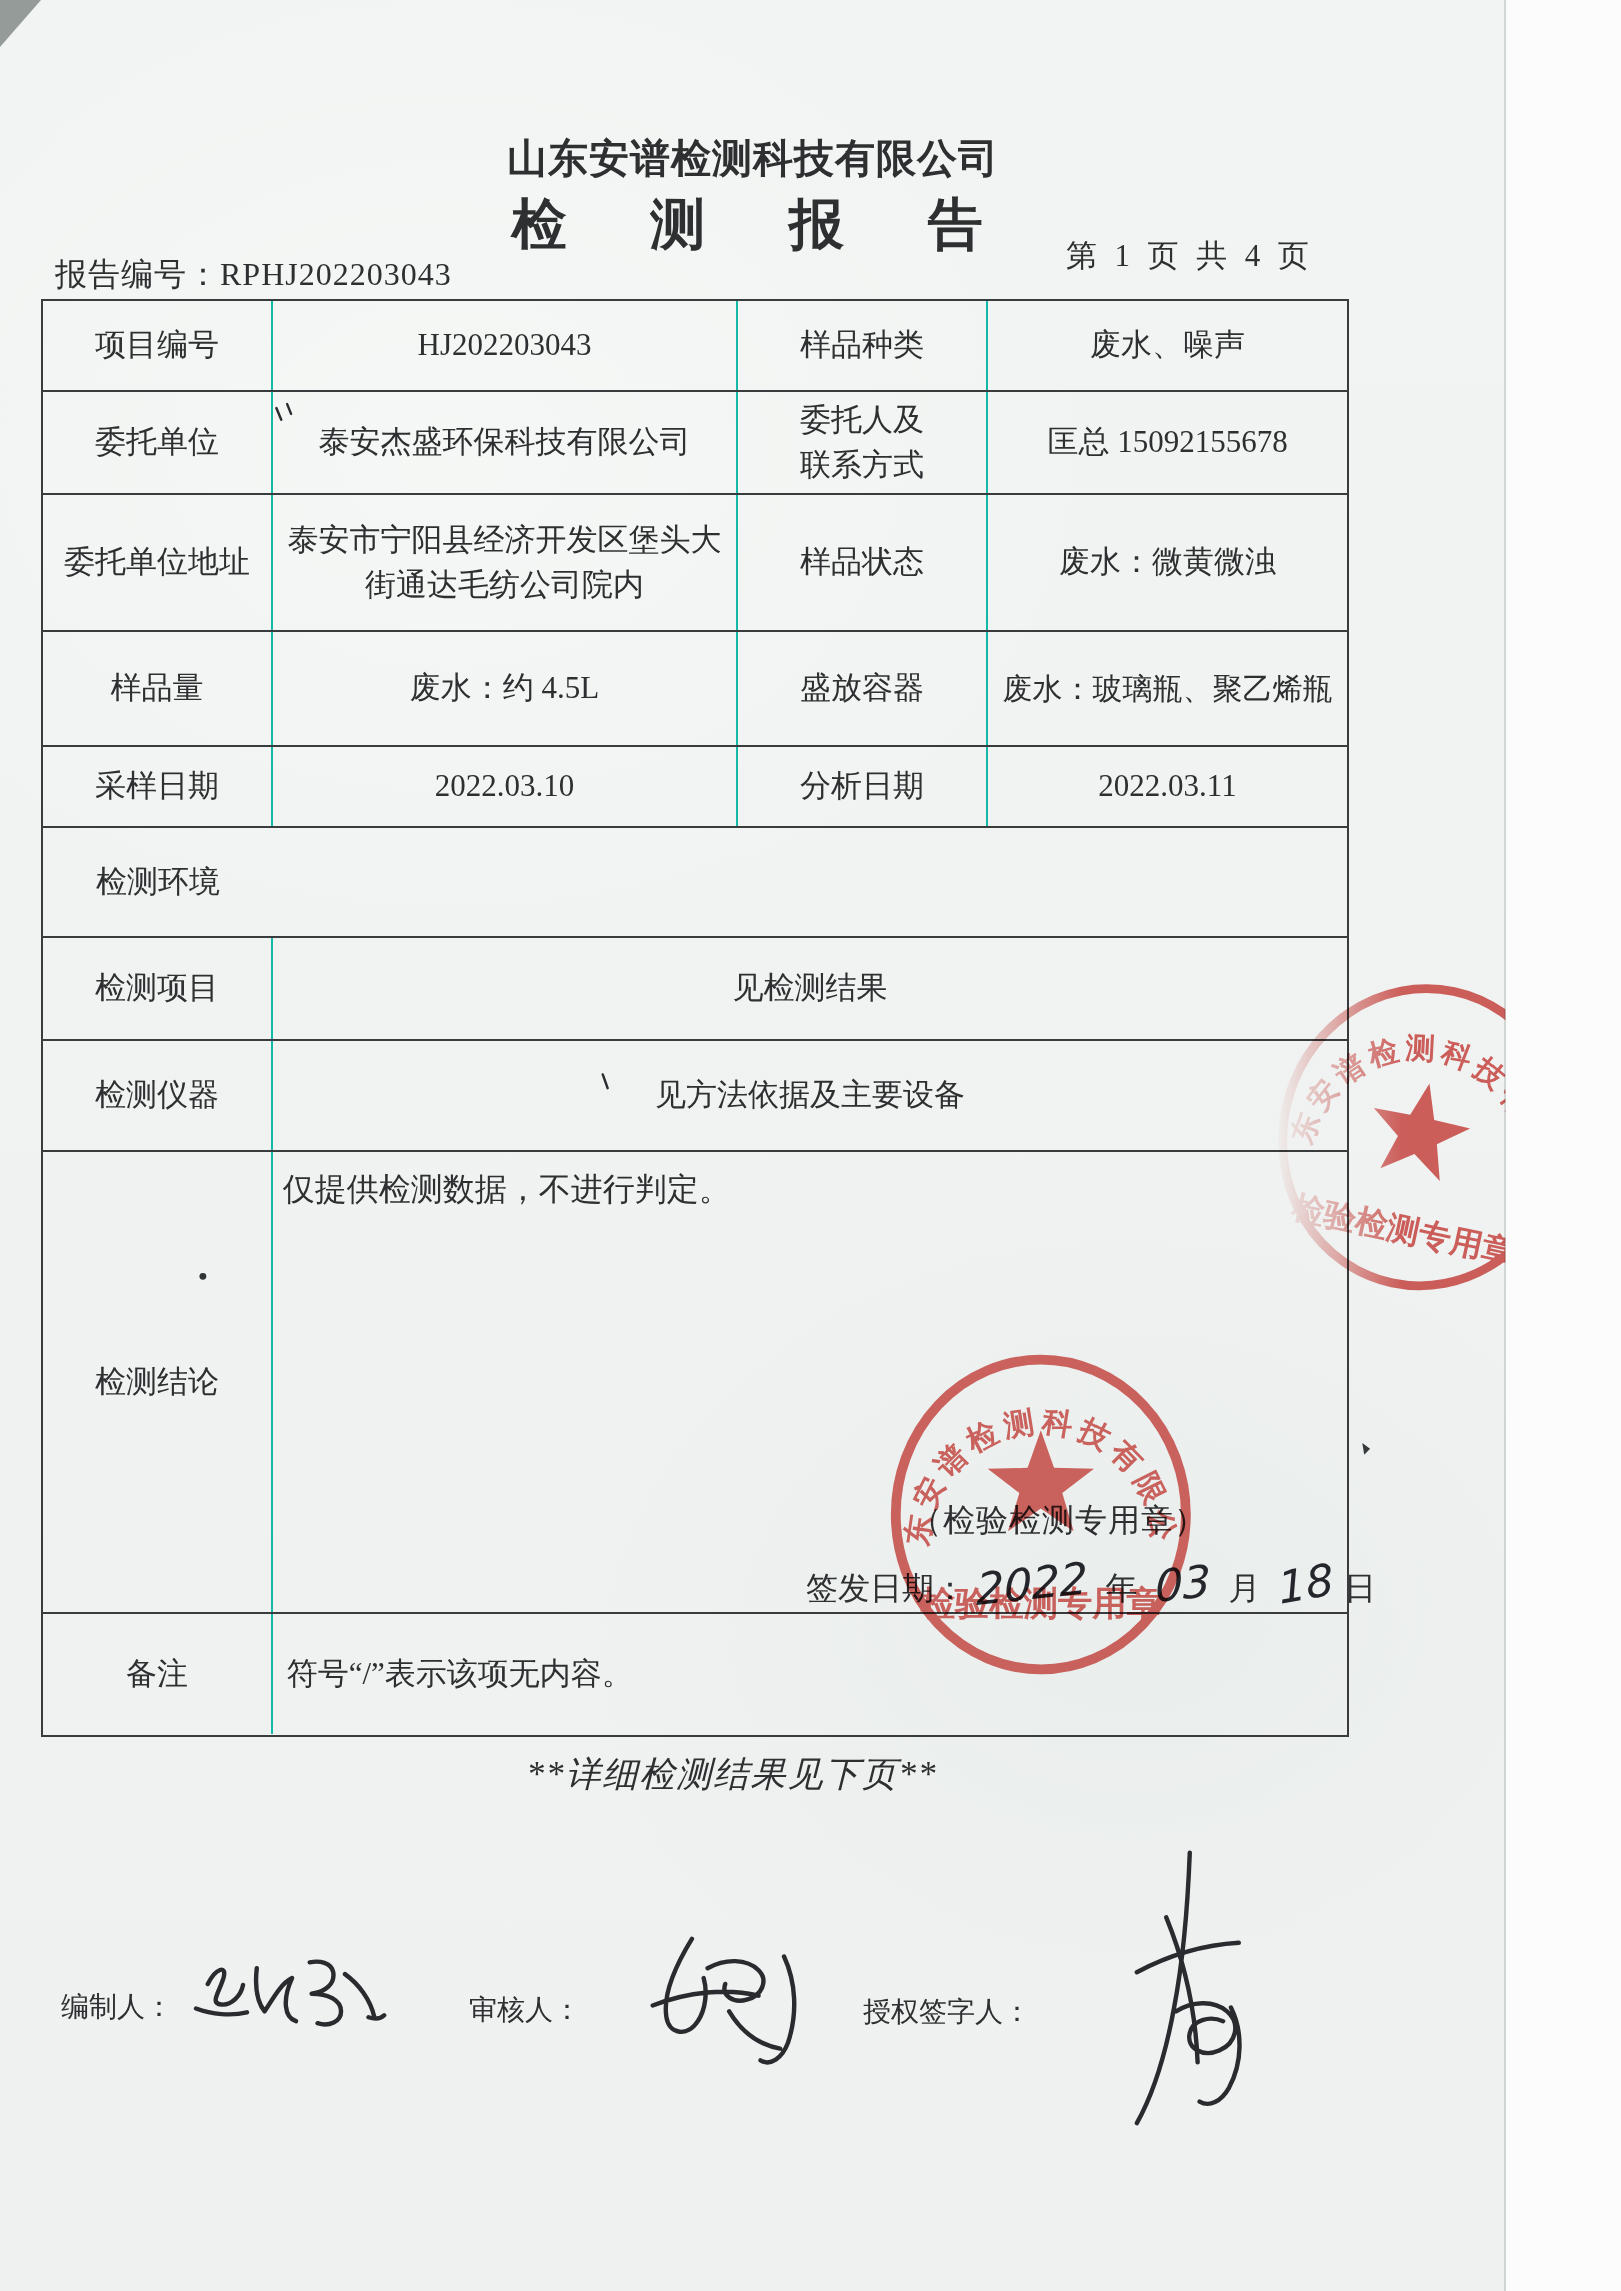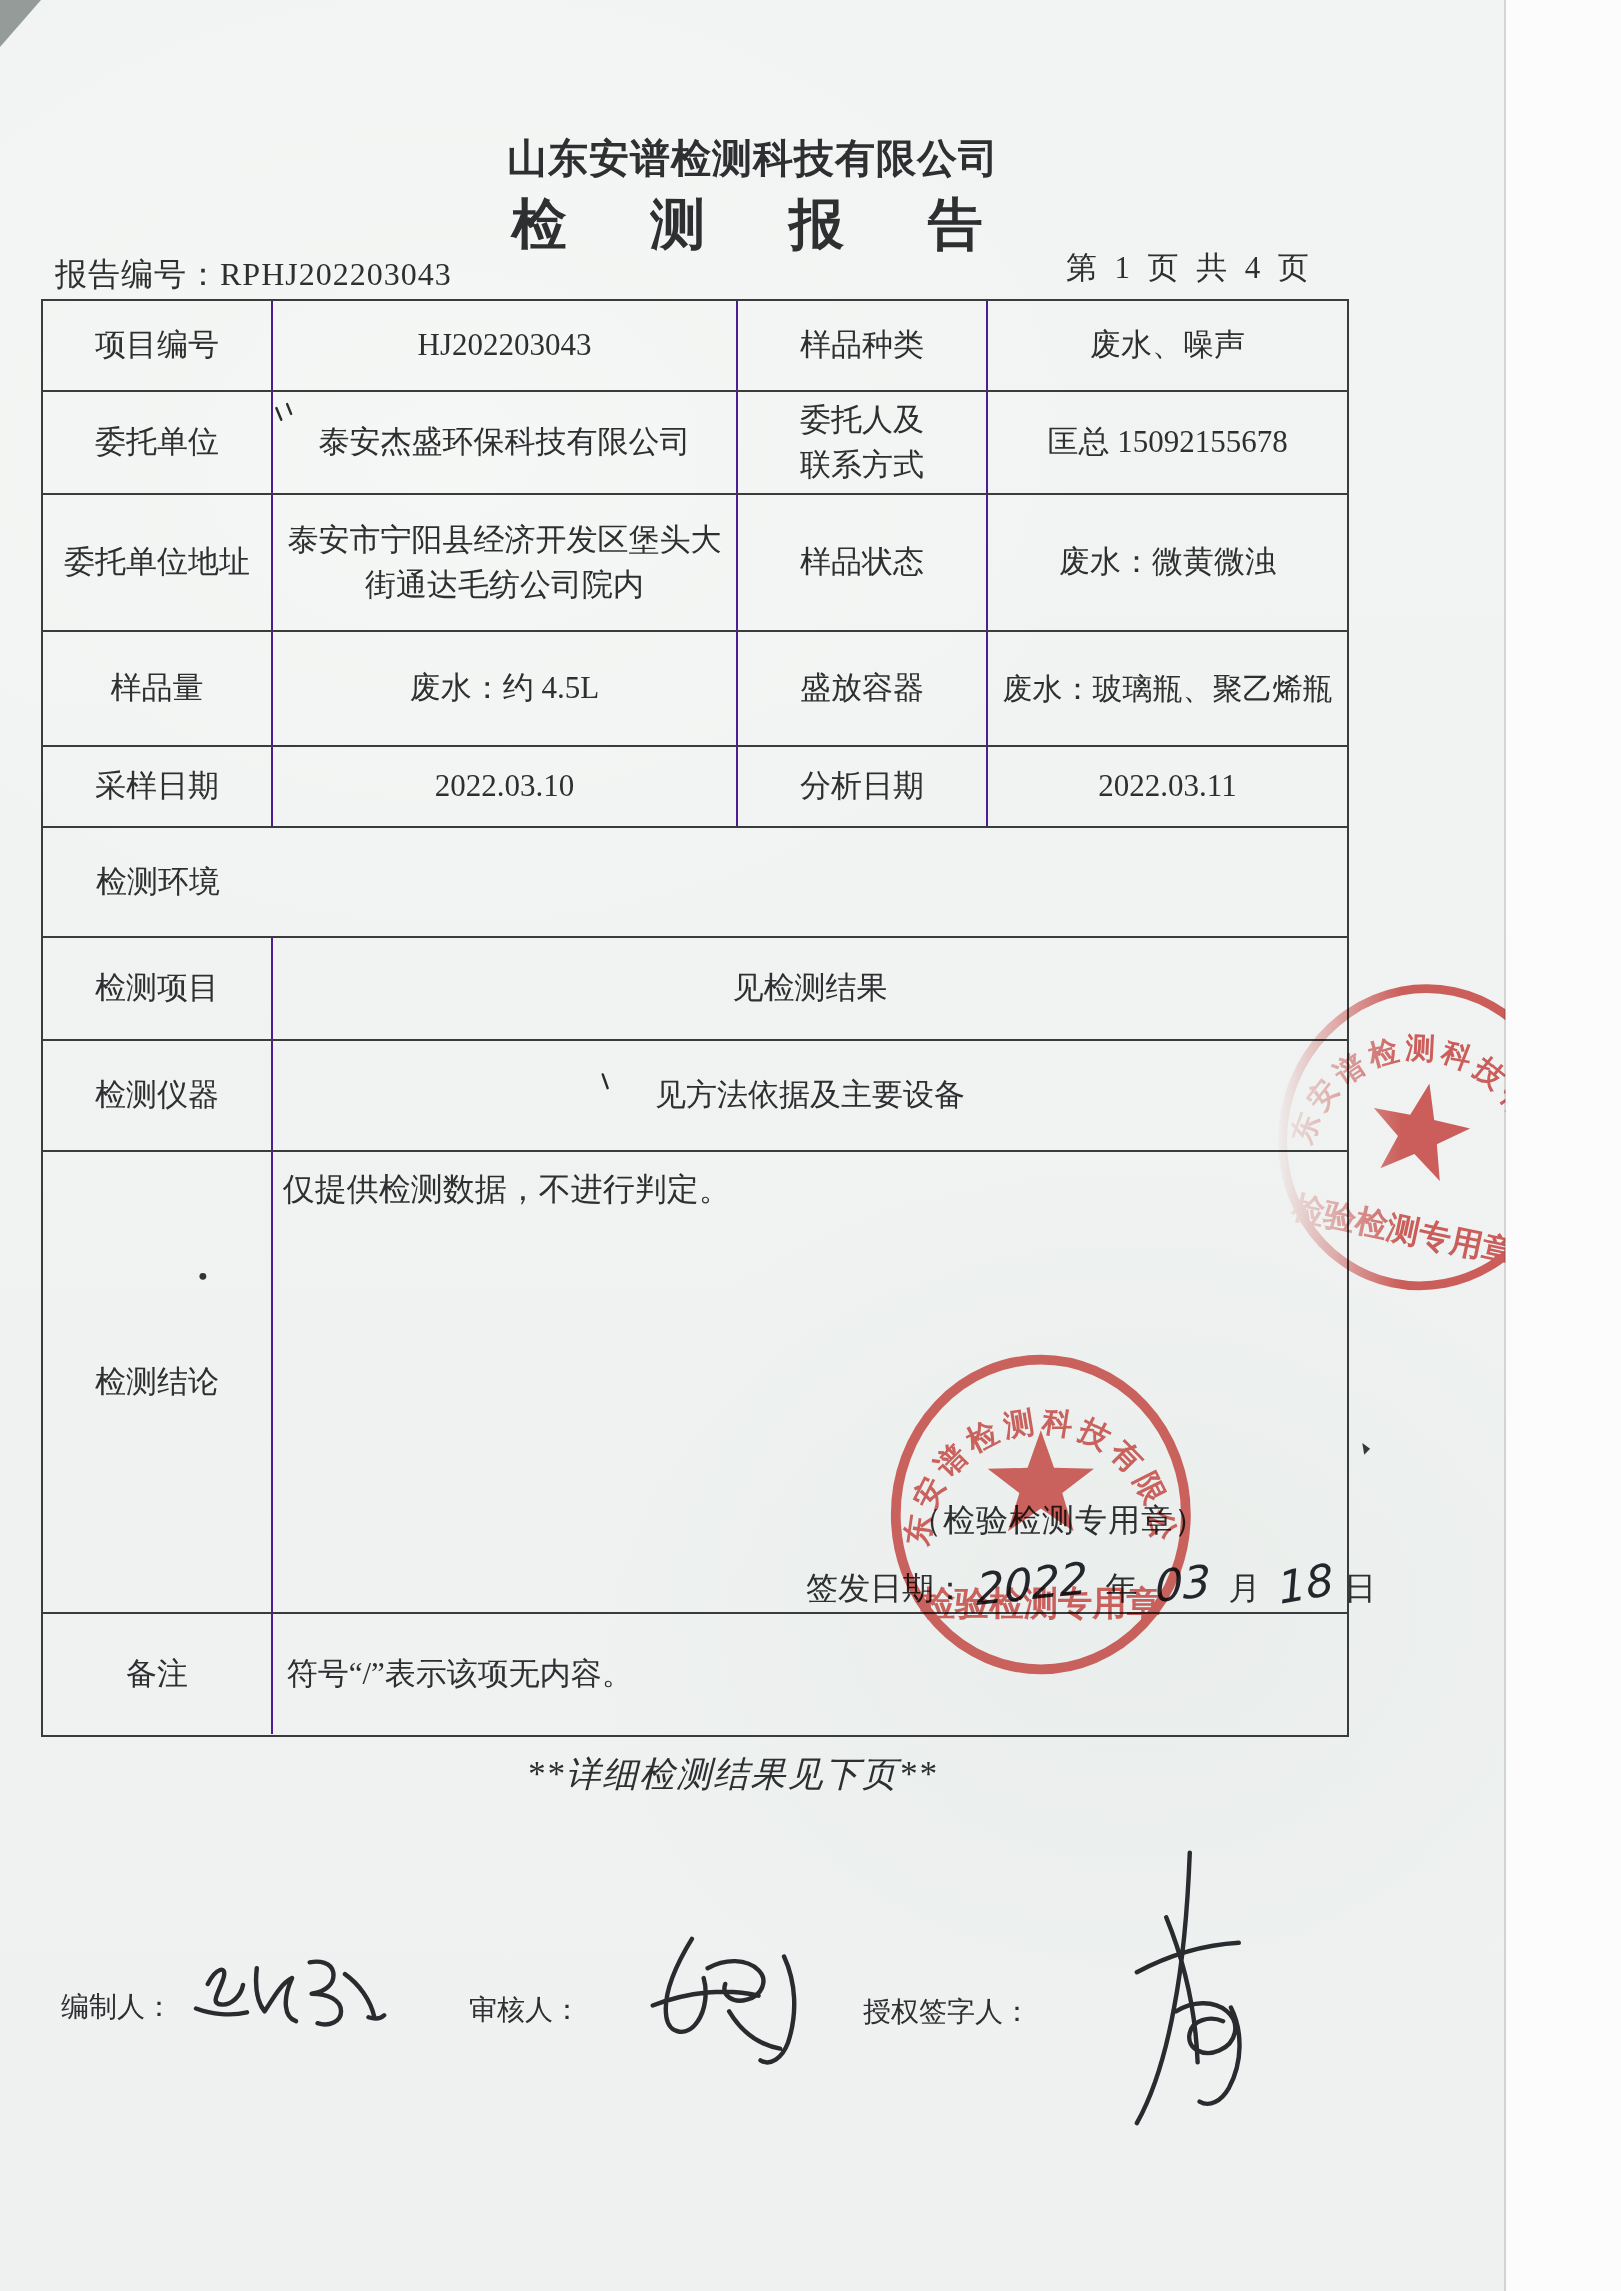--- a/index.html
+++ b/index.html
@@ -18,28 +18,28 @@
       linear-gradient(180deg,#f1f4f2,#eef1f0);
   }
   .page-edge{position:absolute;left:1504px;top:0;width:2px;height:2292px;background:#c4cac8;opacity:.7;}
   .corner-fold{position:absolute;left:0;top:0;width:0;height:0;
     border-top:47px solid #7d8482;border-right:41px solid transparent;opacity:.8;}
   .company{position:absolute;left:0;top:131px;width:1506px;text-align:center;
     font-size:40px;font-weight:bold;letter-spacing:1px;}
   .doc-title{position:absolute;left:0;top:188px;width:1529px;text-align:center;
     font-size:55px;font-weight:bold;letter-spacing:35px;}
   .report-line{position:absolute;left:55px;top:253px;font-size:32px;letter-spacing:1px;}
-  .page-marker{position:absolute;left:1066px;top:247px;font-size:31px;letter-spacing:4.9px;}
+  .page-marker{position:absolute;left:1066px;top:235px;font-size:31px;letter-spacing:4.9px;}
 
   
   .tbl{position:absolute;left:41px;top:299px;width:1308px;height:1438px;
     border:2.9px solid #3a3b3c;box-sizing:border-box;display:flex;flex-direction:column;}
   .row{display:flex;box-sizing:border-box;border-bottom:2px solid #3a3b3c;}
   .row:last-child{border-bottom:none;}
-  .cell{box-sizing:border-box;border-right:2px solid #4c1d95;display:flex;
+  .cell{box-sizing:border-box;border-right:2px solid #14b8a6;display:flex;
     align-items:center;justify-content:center;text-align:center;
     font-size:31px;line-height:1.45;padding:2px 5.9px;}
   .cell:last-child{border-right:none;}
   .c1{width:230px;flex:none;}
   .c2{width:465px;flex:none;}
   .c3{width:250px;flex:none;}
   .c4{flex:1;}
   .cm{flex:1;}
   .narrow{display:inline-block;width:137px;}
   .left-val{justify-content:flex-start;text-align:left;padding-left:13.7px;}

